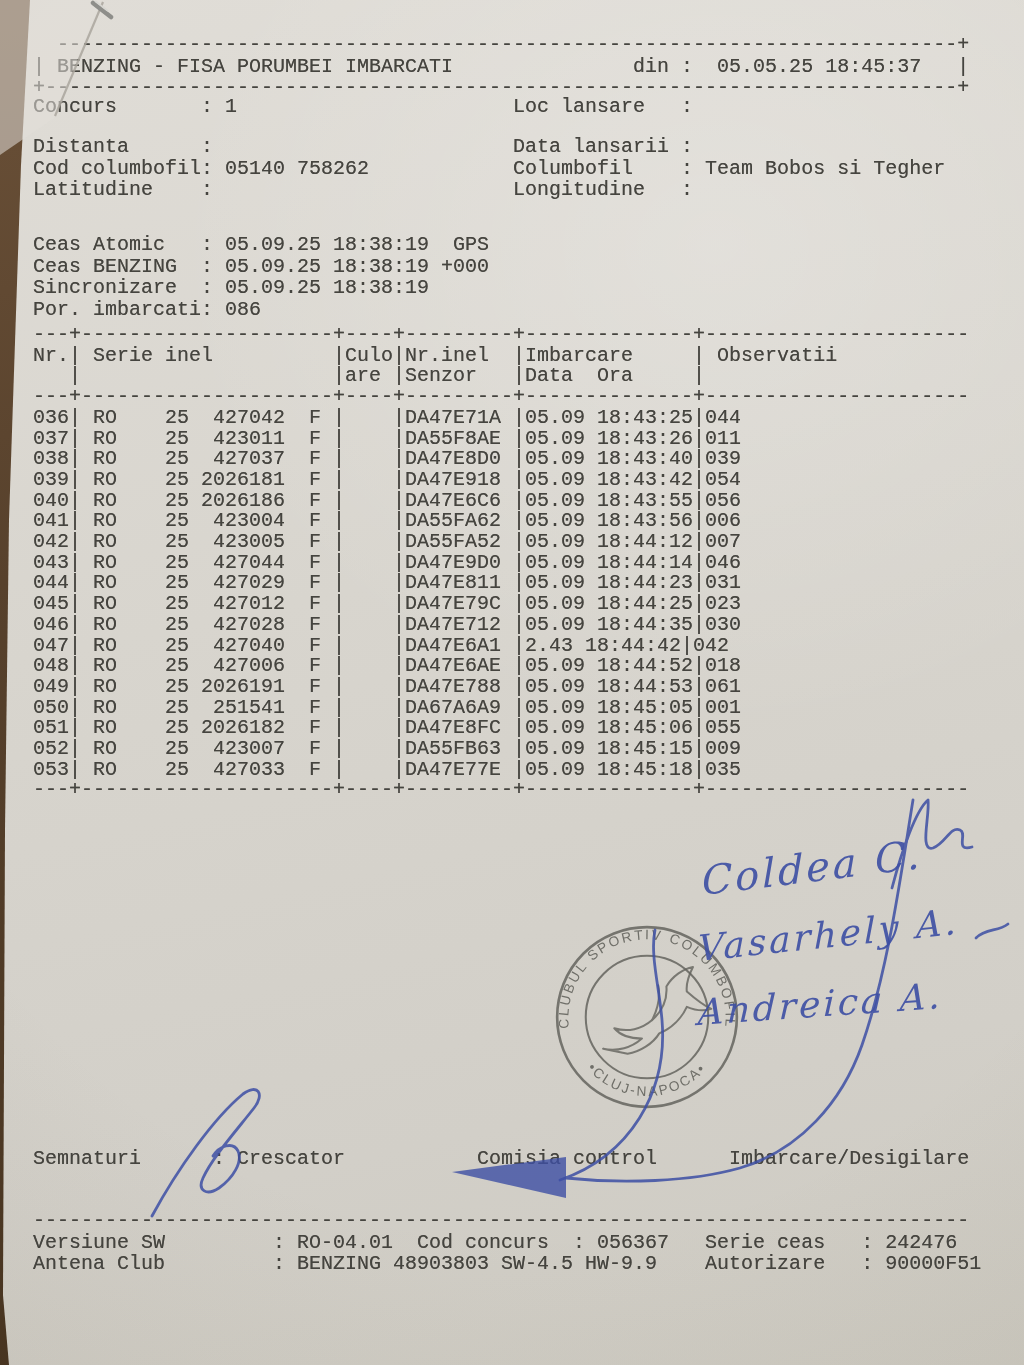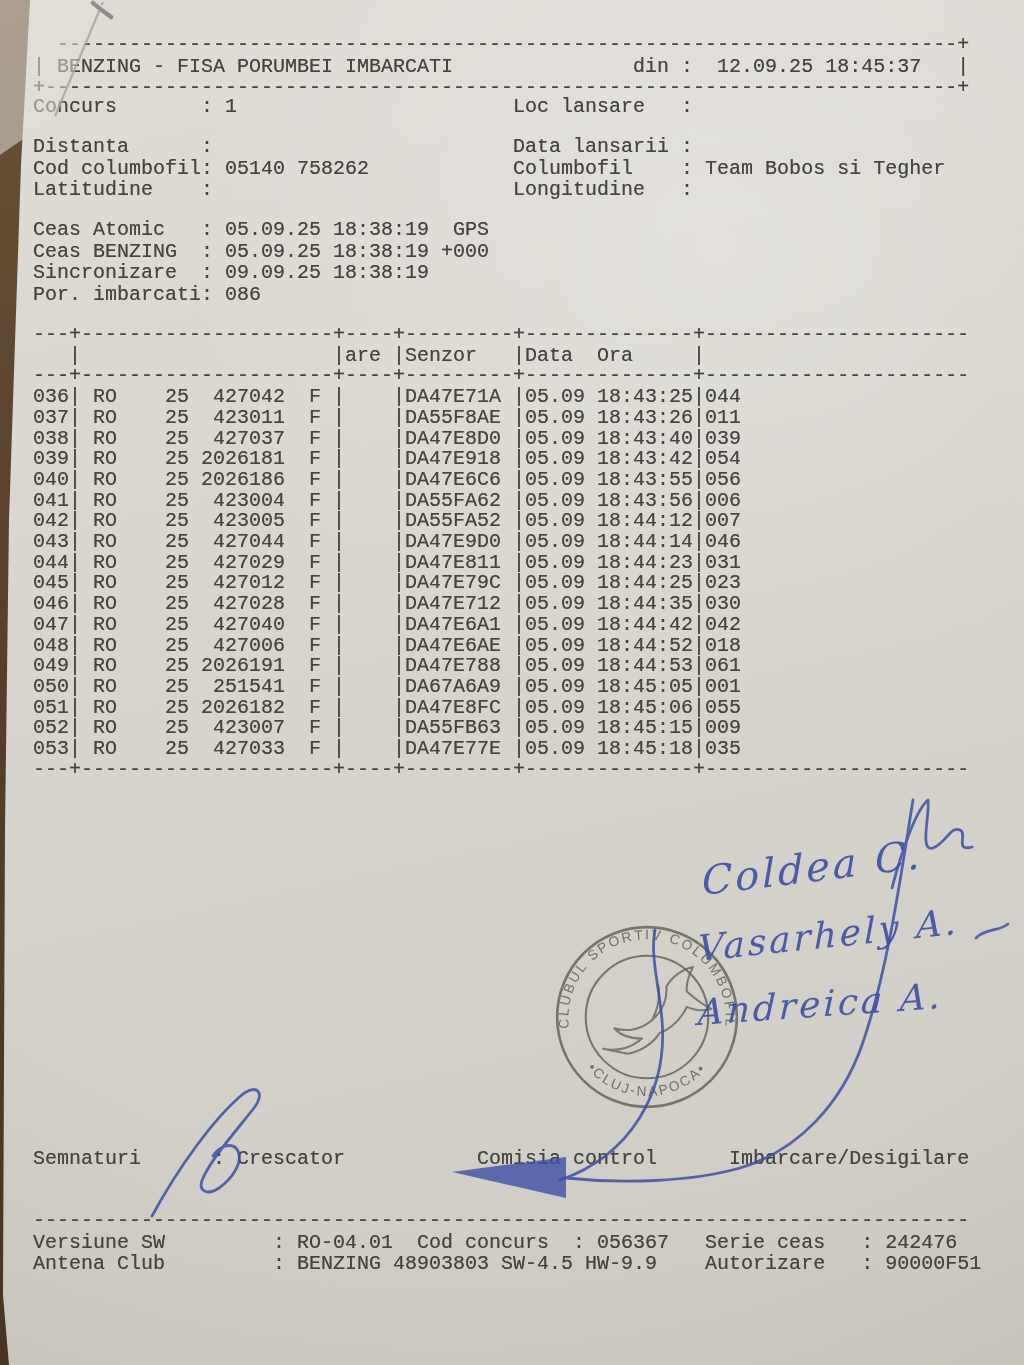--- a/index.html
+++ b/index.html
@@ -35,58 +35,59 @@
   .overlay{position:absolute;inset:0;pointer-events:none;}
   .stamp{position:absolute;left:550px;top:918px;}
 </style>
 </head>
 <body>
 
 <div class="paper"></div>
 
 <div class="blk" style="top:34px">
   <div class="ln">  ---------------------------------------------------------------------------+</div>
-  <div class="ln">| BENZING - FISA PORUMBEI IMBARCATI               din :  12.09.25 18:45:37   |</div>
+  <div class="ln">| BENZING - FISA PORUMBEI IMBARCATI               din :  05.05.25 18:45:37   |</div>
   <div class="ln">+----------------------------------------------------------------------------+</div>
 </div>
 
 <div class="blk" style="top:96px">
   <div class="ln">Concurs       : 1                       Loc lansare   :</div>
 </div>
 
 <div class="blk" style="top:136px">
   <div class="ln">Distanta      :                         Data lansarii :</div>
   <div class="ln">Cod columbofil: 05140 758262            Columbofil    : Team Bobos si Tegher</div>
   <div class="ln">Latitudine    :                         Longitudine   :</div>
 </div>
 
-<div class="blk" style="top:219px">
+<div class="blk" style="top:234px">
   <div class="ln">Ceas Atomic   : 05.09.25 18:38:19  GPS</div>
   <div class="ln">Ceas BENZING  : 05.09.25 18:38:19 +000</div>
-  <div class="ln">Sincronizare  : 09.09.25 18:38:19</div>
+  <div class="ln">Sincronizare  : 05.09.25 18:38:19</div>
   <div class="ln">Por. imbarcati: 086</div>
 </div>
 
 <div class="blk t" style="top:325px">
   <div class="ln">---+---------------------+----+---------+--------------+----------------------</div>
+  <div class="ln">Nr.| Serie inel          |Culo|Nr.inel  |Imbarcare     | Observatii</div>
   <div class="ln">   |                     |are |Senzor   |Data  Ora     |</div>
   <div class="ln">---+---------------------+----+---------+--------------+----------------------</div>
   <div id="tbody">
       <span class="trow">036| RO    25  427042  F |    |DA47E71A |05.09 18:43:25|044</span>
       <span class="trow">037| RO    25  423011  F |    |DA55F8AE |05.09 18:43:26|011</span>
       <span class="trow">038| RO    25  427037  F |    |DA47E8D0 |05.09 18:43:40|039</span>
       <span class="trow">039| RO    25 2026181  F |    |DA47E918 |05.09 18:43:42|054</span>
       <span class="trow">040| RO    25 2026186  F |    |DA47E6C6 |05.09 18:43:55|056</span>
       <span class="trow">041| RO    25  423004  F |    |DA55FA62 |05.09 18:43:56|006</span>
       <span class="trow">042| RO    25  423005  F |    |DA55FA52 |05.09 18:44:12|007</span>
       <span class="trow">043| RO    25  427044  F |    |DA47E9D0 |05.09 18:44:14|046</span>
       <span class="trow">044| RO    25  427029  F |    |DA47E811 |05.09 18:44:23|031</span>
       <span class="trow">045| RO    25  427012  F |    |DA47E79C |05.09 18:44:25|023</span>
       <span class="trow">046| RO    25  427028  F |    |DA47E712 |05.09 18:44:35|030</span>
-      <span class="trow">047| RO    25  427040  F |    |DA47E6A1 |05.09 18:44:42|042</span>
+      <span class="trow">047| RO    25  427040  F |    |DA47E6A1 |2.43 18:44:42|042</span>
       <span class="trow">048| RO    25  427006  F |    |DA47E6AE |05.09 18:44:52|018</span>
       <span class="trow">049| RO    25 2026191  F |    |DA47E788 |05.09 18:44:53|061</span>
       <span class="trow">050| RO    25  251541  F |    |DA67A6A9 |05.09 18:45:05|001</span>
       <span class="trow">051| RO    25 2026182  F |    |DA47E8FC |05.09 18:45:06|055</span>
       <span class="trow">052| RO    25  423007  F |    |DA55FB63 |05.09 18:45:15|009</span>
       <span class="trow">053| RO    25  427033  F |    |DA47E77E |05.09 18:45:18|035</span>
     </div>
   <div class="ln">---+---------------------+----+---------+--------------+----------------------</div>
 </div>
 

